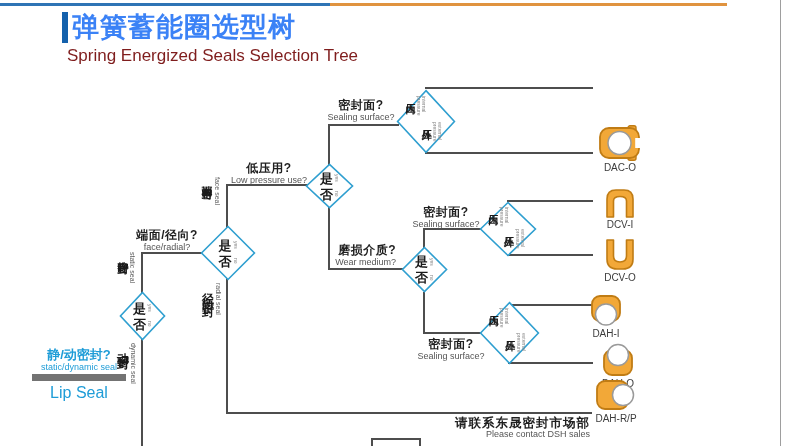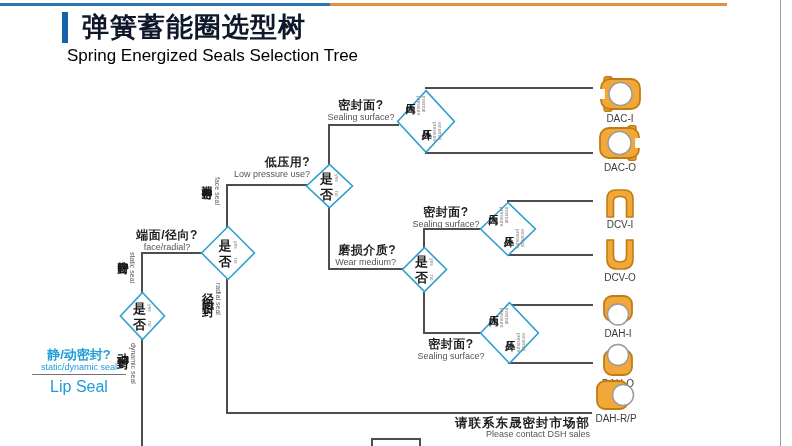--- a/index.html
+++ b/index.html
@@ -4,23 +4,23 @@
 <style>
   html,body{margin:0;padding:0;background:#fff;}
   .stage{position:relative;width:792px;height:446px;background:#ffffff;overflow:hidden;
          font-family:"Liberation Sans","DejaVu Sans",sans-serif;}
   
   .bar{position:absolute;height:3px;top:3px;}
   .bar-blue{left:0;width:330px;background:#2e74b5;}
   .bar-orange{left:330px;width:397px;background:#e0933f;}
   .right-border{position:absolute;left:780px;top:0;width:1px;height:446px;background:#9e9e9e;}
   
-  .title-cn{position:absolute;left:62px;top:12px;font-size:27px;font-weight:700;color:#0f172a;
-            border-left:6px solid #1461ac;padding-left:14px;line-height:1.15;letter-spacing:1px;}
-  .title-en{position:absolute;left:67px;top:46px;font-size:17px;color:#000000;}
+  .title-cn{position:absolute;left:62px;top:12px;font-size:27px;font-weight:700;color:#3b82f6;
+            border-left:6px solid #1461ac;padding-left:4px;line-height:1.15;letter-spacing:1px;}
+  .title-en{position:absolute;left:67px;top:46px;font-size:17px;color:#7f1d1d;}
   
   .hline,.vline{position:absolute;background:#4d4d4d;}
   .hline{height:2px;}
   .vline{width:2px;}
   
   .diamond{position:absolute;}
   .diamond svg{position:absolute;left:0;top:0;width:100%;height:100%;overflow:visible;}
   .diamond polygon{fill:#ffffff;stroke:#2f9fd0;stroke-width:1.6;vector-effect:non-scaling-stroke;}
   .yn{position:absolute;left:0;top:0;right:0;bottom:0;display:flex;flex-direction:column;
       align-items:center;justify-content:center;}
@@ -32,21 +32,21 @@
   .pd-cn{writing-mode:vertical-rl;font-size:10px;font-weight:700;color:#1a1a1a;line-height:1;}
   .pd-top{left:14%;top:9%;}
   .pd-bot{left:42%;top:50%;}
   
   .qlabel{position:absolute;text-align:center;}
   .q-cn{font-size:12px;font-weight:700;color:#1f1f1f;line-height:1.15;letter-spacing:0.5px;}
   .q-en{font-size:9px;color:#555;line-height:1.1;}
   
   .rootlabel{position:absolute;left:32px;top:304px;width:94px;text-align:center;}
   .r-cn{font-size:13px;font-weight:700;color:#1e9cd7;line-height:1.1;margin-top:44px;}
-  .r-en{font-size:9px;color:#1e9cd7;border-bottom:1px solid #737373;padding-bottom:1px;line-height:1.2;}
+  .r-en{font-size:9px;color:#1e9cd7;border-bottom:7px solid #737373;padding-bottom:1px;line-height:1.2;}
   .r-cat{font-size:16px;color:#1e9cd7;margin-top:3px;}
   
   .vbranch{position:absolute;display:flex;flex-direction:row;align-items:flex-start;}
   .v-cn{writing-mode:vertical-rl;font-weight:700;color:#1a1a1a;line-height:1;font-size:12px;letter-spacing:2px;}
   .v-en{writing-mode:vertical-rl;font-size:7px;color:#5a5a5a;line-height:1;margin-left:1px;}
   
   .outcome{position:absolute;width:60px;display:flex;flex-direction:column;align-items:center;}
   .o-label{font-size:10px;color:#3c3c3c;margin-top:2px;line-height:1;}
   .partial-box{position:absolute;left:371px;top:438px;width:46px;height:8px;
                border:2px solid #4d4d4d;border-bottom:none;}
@@ -108,21 +108,21 @@
   </div>
   <div class="vbranch" style="left:202px;top:283px;height:76px;">
     <span class="v-cn" style="letter-spacing:4px;">径向密封</span>
     <span class="v-en">radial seal</span>
   </div>
 
   <div class="qlabel" style="left:126px;top:229px;width:82px;">
     <div class="q-cn">端面/径向?</div>
     <div class="q-en">face/radial?</div>
   </div>
-  <div class="qlabel" style="left:228px;top:156px;width:82px;text-align:right;">
+  <div class="qlabel" style="left:228px;top:162px;width:82px;">
     <div class="q-cn">低压用?</div>
     <div class="q-en">Low pressure use?</div>
   </div>
   <div class="qlabel" style="left:322px;top:99px;width:78px;">
     <div class="q-cn">密封面?</div>
     <div class="q-en">Sealing surface?</div>
   </div>
   <div class="qlabel" style="left:320px;top:244px;width:76px;text-align:right;">
     <div class="q-cn">磨损介质?</div>
     <div class="q-en">Wear medium?</div>
@@ -235,30 +235,20 @@
     <div class="pd-item pd-top">
         <span class="pd-cn">内压</span>
         <span class="d-en">internal pressure</span>
       </div>
     <div class="pd-item pd-bot">
         <span class="pd-cn">外压</span>
         <span class="d-en">external pressure</span>
       </div>
   </div>
 
-  <div class="outcome" style="left:590px;top:76px;">
-    <svg width="46" height="36">
-      <rect x="7" y="0.8" width="8" height="6" rx="2" fill="#f2a838" stroke="#c07c14" stroke-width="1.4"></rect>
-      <rect x="7" y="29.2" width="8" height="6" rx="2" fill="#f2a838" stroke="#c07c14" stroke-width="1.4"></rect>
-      <rect x="4" y="3" width="39" height="30" rx="9" fill="#f2a838" stroke="#c07c14" stroke-width="1.8"></rect>
-      <circle cx="23.5" cy="18" r="11.5" fill="#ffffff" stroke="#9a9a9a" stroke-width="1.5"></circle>
-      <rect x="2.8" y="13" width="5" height="10" fill="#ffffff"></rect>
-    </svg>
-    <div class="o-label">DAC-I</div>
-  </div>
   <div class="outcome" style="left:590px;top:125px;">
     <svg width="46" height="36">
       <rect x="31" y="0.8" width="8" height="6" rx="2" fill="#f2a838" stroke="#c07c14" stroke-width="1.4"></rect>
       <rect x="31" y="29.2" width="8" height="6" rx="2" fill="#f2a838" stroke="#c07c14" stroke-width="1.4"></rect>
       <rect x="3" y="3" width="39" height="30" rx="9" fill="#f2a838" stroke="#c07c14" stroke-width="1.8"></rect>
       <circle cx="22.5" cy="18" r="11.5" fill="#ffffff" stroke="#9a9a9a" stroke-width="1.5"></circle>
       <rect x="38.2" y="13" width="5" height="10" fill="#ffffff"></rect>
     </svg>
     <div class="o-label">DAC-O</div>
   </div>
@@ -267,21 +257,21 @@
       <path d="M2,29 L2,11 Q2,2 11,2 L19,2 Q28,2 28,11 L28,29 L21.5,29 L21.5,13 Q21.5,8.5 15,8.5 Q8.5,8.5 8.5,13 L8.5,29 Z" fill="#f2a838" stroke="#c07c14" stroke-width="1.6" stroke-linejoin="round"></path>
     </svg>
     <div class="o-label">DCV-I</div>
   </div>
   <div class="outcome" style="left:590px;top:239px;">
     <svg width="30" height="32">
       <path d="M2,1 L2,20 Q2,30 12,30 L18,30 Q28,30 28,20 L28,1 L21.5,1 L21.5,17 Q21.5,23 15,23 Q8.5,23 8.5,17 L8.5,1 Z" fill="#f2a838" stroke="#c07c14" stroke-width="1.6" stroke-linejoin="round"></path>
     </svg>
     <div class="o-label">DCV-O</div>
   </div>
-  <div class="outcome" style="left:588px;top:294px;">
+  <div class="outcome" style="left:576px;top:294px;">
     <svg width="34" height="33">
       <rect x="3" y="2" width="28" height="25" rx="8" fill="#f2a838" stroke="#c07c14" stroke-width="1.8"></rect>
       <circle cx="17" cy="20.5" r="10.5" fill="#ffffff" stroke="#9a9a9a" stroke-width="1.5"></circle>
     </svg>
     <div class="o-label">DAH-I</div>
   </div>
   <div class="outcome" style="left:588px;top:342px;">
     <svg width="34" height="35">
       <rect x="3" y="8" width="28" height="25" rx="8" fill="#f2a838" stroke="#c07c14" stroke-width="1.8"></rect>
       <circle cx="17" cy="13" r="10.5" fill="#ffffff" stroke="#9a9a9a" stroke-width="1.5"></circle>

